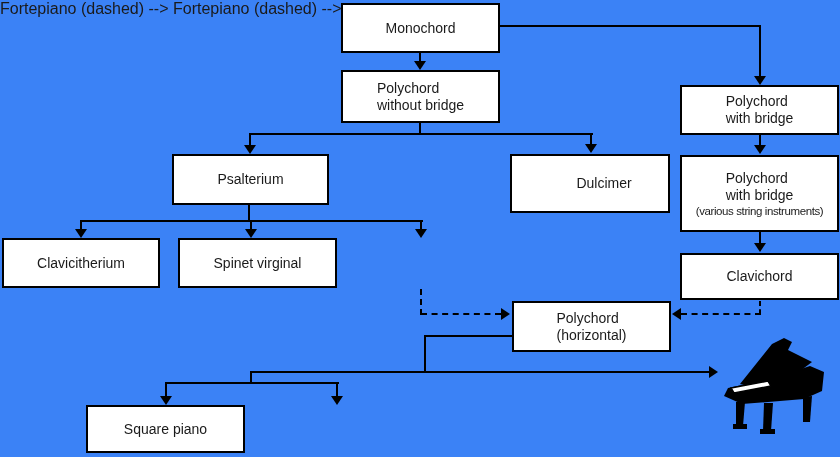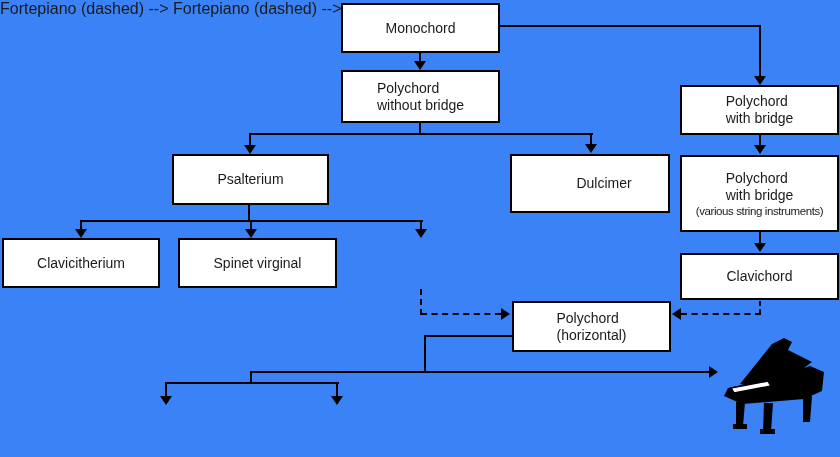--- a/index.html
+++ b/index.html
@@ -170,20 +170,25 @@
   </div>
 
 
   <div class="node" style="left:512px;top:301px;width:159px;height:51px;">
     <div class="ntext"><span class="tblock">
       <span class="tl">Polychord</span>
       <span class="tl">(horizontal)</span>
     </span></div>
   </div>
 
+  <div class="node" style="left:86px;top:405px;width:159px;height:48px;">
+    <div class="ntext">
+        <span class="tl">Square piano</span>
+      </div>
+  </div>
 
 
   
   <svg class="piano" viewBox="0 0 124 100" aria-hidden="true">
     <g fill="#000000">
 
       <path d="M28 48 L60 8 L72 2 L80 6 L76 14 L100 26 L60 56 Z"></path>
 
       <path d="M72 22 L76 24 L63 52 L59 50 Z"></path>
 

